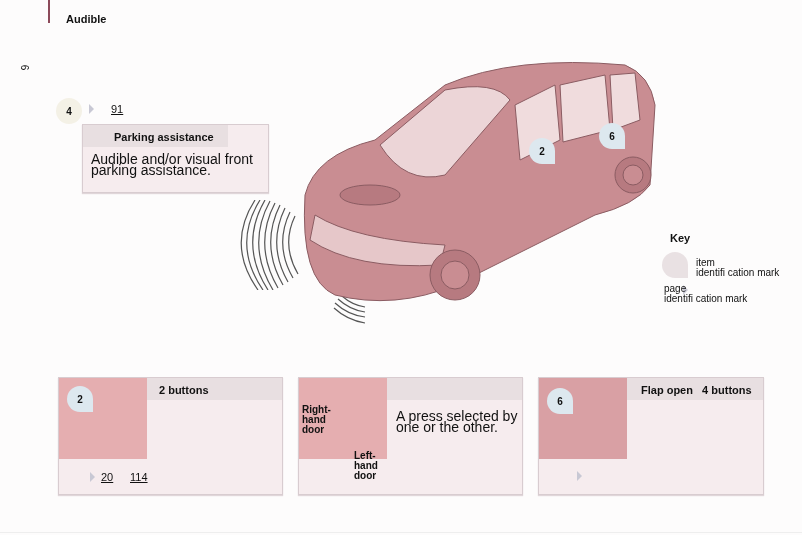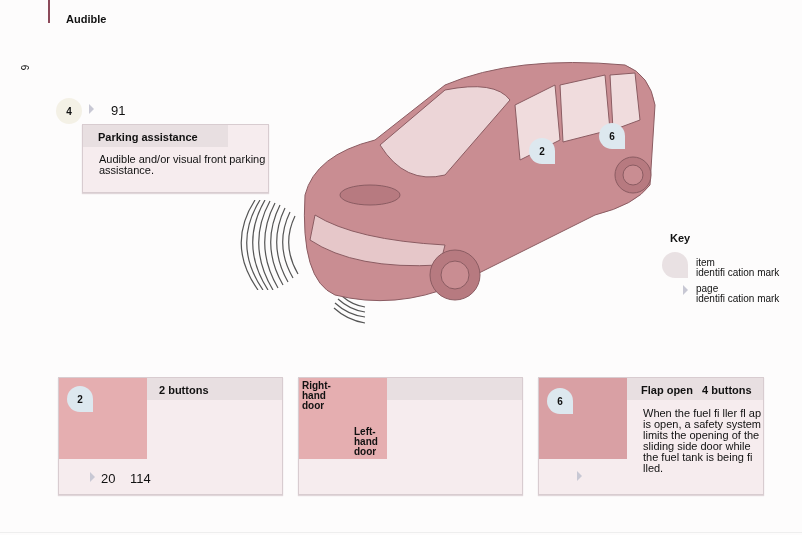--- a/index.html
+++ b/index.html
@@ -5,49 +5,49 @@
   html,body{margin:0;padding:0;}
   body{width:802px;height:535px;position:relative;overflow:hidden;background:#fdfcfc;font-family:"Liberation Sans",sans-serif;color:#111;}
   .bar{position:absolute;left:48px;top:0;width:2px;height:23px;background:#8c4a5a;}
   .title{position:absolute;left:66px;top:13px;font-size:11px;font-weight:bold;}
   .pagenum{position:absolute;left:22px;top:62px;font-size:10px;transform:rotate(90deg);}
   .bubble{position:absolute;width:26px;height:26px;border-radius:50% 50% 50% 0;transform:rotate(0deg);display:flex;align-items:center;justify-content:center;font-size:10px;font-weight:bold;}
   .bubble.cream{background:#f4f1e6;border-radius:50% 50% 50% 50%;}
   .bubble.blue{background:#dde8ef;border-radius:50% 50% 0 50%;}
   .bubble.key{background:#e9e1e3;border-radius:50% 50% 0 50%;}
   .tri{position:absolute;width:0;height:0;border-top:5px solid transparent;border-bottom:5px solid transparent;border-left:5px solid #c8c8d4;}
-  .ref{position:absolute;font-size:13px;}
+  .ref{position:absolute;font-size:11px;text-decoration:underline;}
   .card{position:absolute;background:#f6ecee;border:1px solid #d8ccd0;box-shadow:0 1px 1px #e0d6d9;}
   .card .head{position:absolute;left:0;right:0;top:0;height:22px;background:#e8dfe1;}
   .card .headtxt{position:absolute;font-size:11px;font-weight:bold;}
-  .card .body{position:absolute;font-size:11px;line-height:11px;margin-left:8px;}
+  .card .body{position:absolute;font-size:14px;line-height:11px;}
   .pic{position:absolute;background:#e5aeb0;}
   .car{position:absolute;left:295px;top:45px;width:365px;height:265px;}
   .waves{position:absolute;}
   .keytitle{position:absolute;left:670px;top:232px;font-size:11px;font-weight:bold;}
   .keytxt{position:absolute;font-size:10px;line-height:10px;}
-  .lbl{position:absolute;font-size:10px;font-weight:bold;line-height:10px;}
+  .lbl{position:absolute;font-size:10px;font-weight:bold;line-height:10px;margin-top:24px;}
   .footline{position:absolute;left:0;right:0;top:532px;height:1px;background:#eee;}
 </style>
 </head>
 <body>
 
 <div class="bar"></div>
 <div class="title">Audible</div>
 <div class="pagenum">6</div>
 
 <div class="bubble cream" style="left:56px;top:98px;">
     <span>4</span>
   </div>
 <div class="tri" style="left:89px;top:104px;"></div>
 <div class="ref" style="left:111px;top:103px;">91</div>
 
 <div class="card" style="left:82px;top:124px;width:185px;height:67px;">
   <div class="head" style="right:40px;"></div>
-  <div class="headtxt" style="left:15px;top:6px;">Parking assistance</div>
+  <div class="headtxt" style="left:31px;top:6px;">Parking assistance</div>
   <div class="body" style="left:8px;top:29px;width:170px;">Audible and/or visual front parking assistance.</div>
 </div>
 
 <svg class="waves" style="left:225px;top:200px;" width="80" height="90">
   <g fill="none" stroke="#555" stroke-width="1.2">
     <path d="M55 5 Q35 45 58 85"></path>
       <path d="M50 3 Q28 45 53 88"></path>
       <path d="M45 1 Q21 45 48 90"></path>
     <path d="M40 0 Q14 45 43 90"></path>
       <path d="M35 0 Q7 45 38 90"></path>
@@ -83,45 +83,45 @@
     <span>2</span>
   </div>
 <div class="bubble blue" style="left:599px;top:123px;">
     <span>6</span>
   </div>
 
 <div class="keytitle">Key</div>
 <div class="bubble key" style="left:662px;top:252px;"></div>
 <div class="keytxt" style="left:696px;top:258px;"><span>item</span><br><span>identifi cation mark</span></div>
 <div class="tri" style="left:683px;top:285px;"></div>
-<div class="keytxt" style="left:696px;top:284px;"><span>page</span><br><span>identifi cation mark</span></div>
+<div class="keytxt" style="left:664px;top:284px;"><span>page</span><br><span>identifi cation mark</span></div>
 
 <div class="card" style="left:58px;top:377px;width:223px;height:116px;">
   <div class="head" style="left:88px;"></div>
   <div class="pic" style="left:0;top:0;width:88px;height:81px;"></div>
   <div class="bubble blue" style="left:8px;top:8px;">
       <span>2</span>
     </div>
   <div class="headtxt" style="left:100px;top:6px;">2 buttons</div>
   <div class="tri" style="left:31px;top:94px;"></div>
   <div class="ref" style="left:42px;top:93px;">20</div>
   <div class="ref" style="left:71px;top:93px;text-align:center;">114</div>
 </div>
 
 <div class="card" style="left:298px;top:377px;width:223px;height:116px;">
   <div class="head" style="left:88px;"></div>
   <div class="pic" style="left:0;top:0;width:88px;height:81px;"></div>
   <div class="lbl" style="left:3px;top:3px;width:40px;">Right-hand door</div>
   <div class="lbl" style="left:55px;top:49px;width:32px;">Left-hand door</div>
+  <div class="body" style="left:97px;top:33px;width:122px;">A press selected by one or the other.</div>
 </div>
 
 <div class="card" style="left:538px;top:377px;width:224px;height:116px;">
   <div class="head" style="left:88px;"></div>
   <div class="pic" style="left:0;top:0;width:88px;height:81px;background:#d9a0a4;"></div>
   <div class="bubble blue" style="left:8px;top:10px;">
       <span>6</span>
     </div>
   <div class="headtxt" style="left:102px;top:6px;white-space:pre;">Flap open   4 buttons</div>
-  <div class="body" style="left:96px;top:30px;width:125px;">When the fuel fi ller fl ap is open, a safety system limits the opening of the sliding side door while the fuel tank is being fi lled.</div>
   <div class="tri" style="left:38px;top:93px;"></div>
 </div>
 
 <div class="footline"></div>
 
 </body></html>

